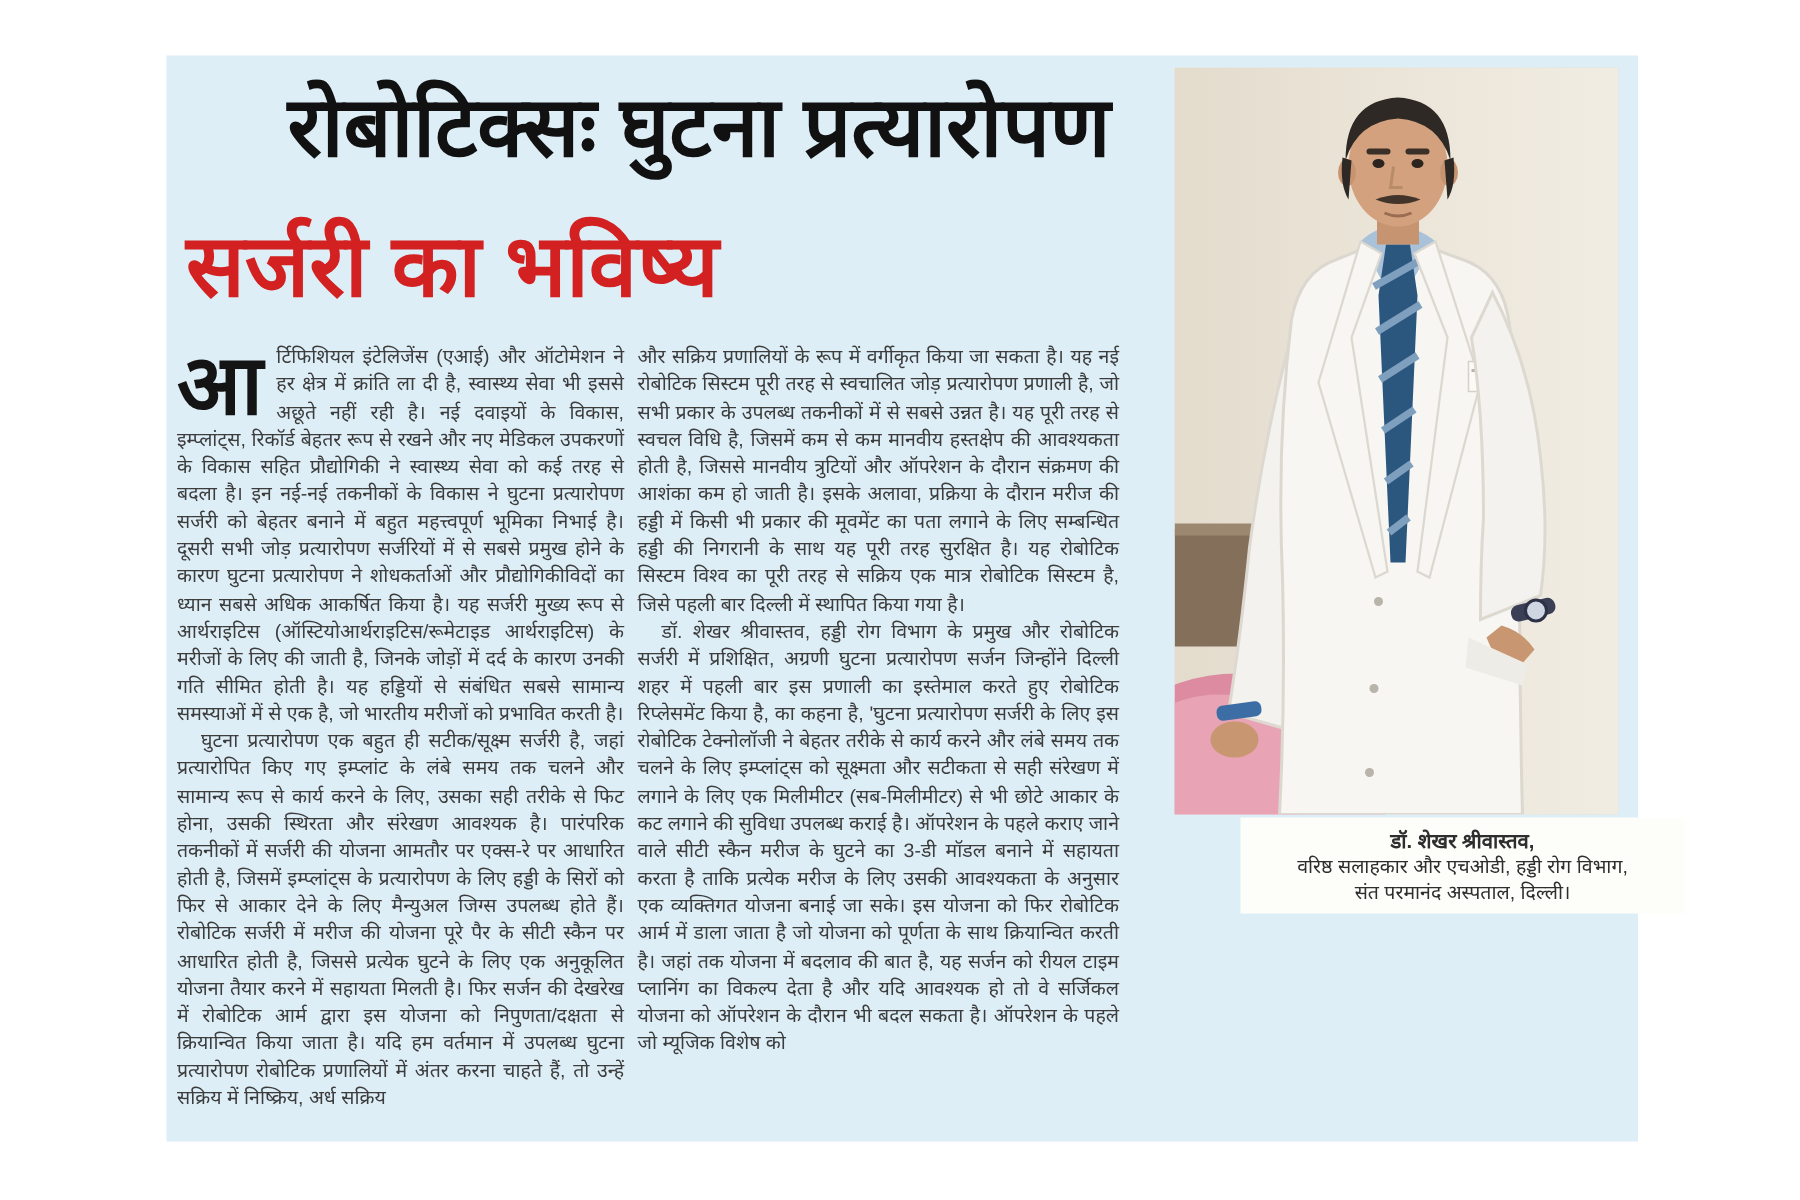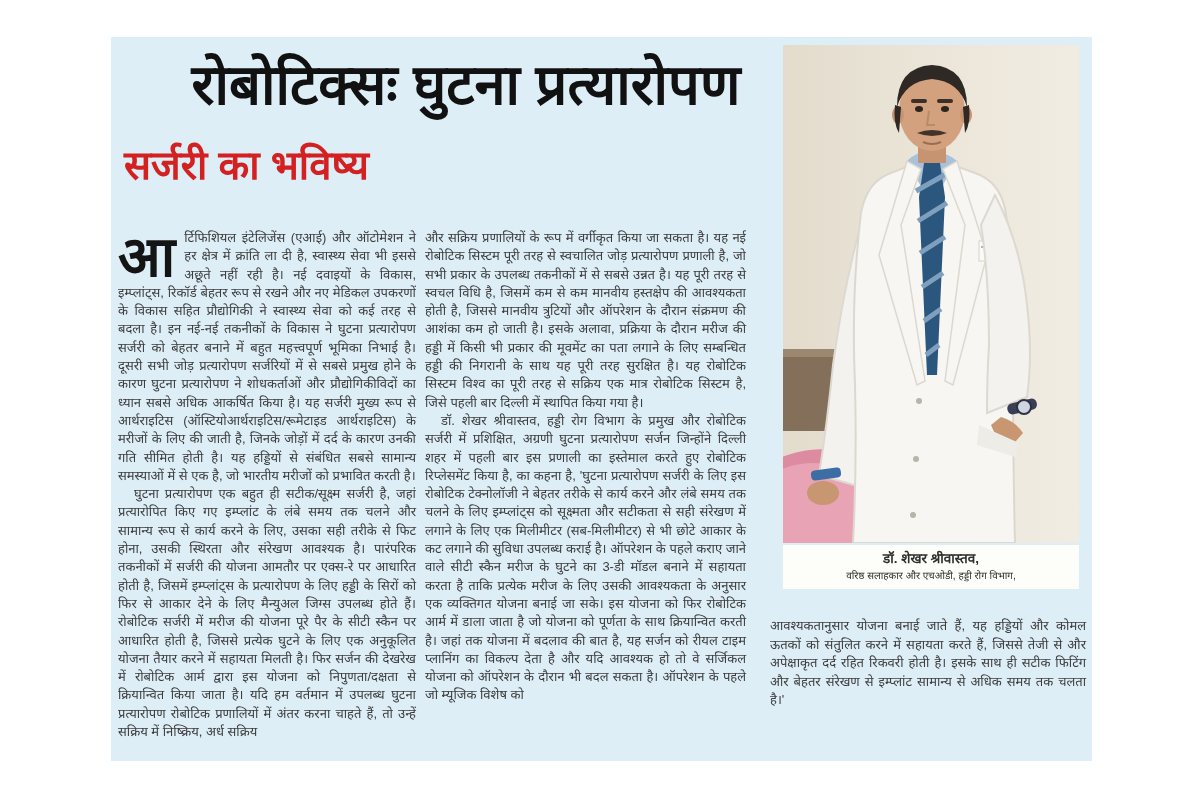--- a/index.html
+++ b/index.html
@@ -12,21 +12,21 @@
     background:#ddeef7;
   }
   .headline-1{
     position:absolute;left:126px;top:44px;width:680px;
     font-size:56px;font-weight:700;color:#111111;line-height:1.45;
     white-space:nowrap;
     text-align:center;
   }
   .headline-2{
     position:absolute;left:124px;top:136px;width:560px;
-    font-size:40px;font-weight:700;color:#d32121;line-height:1.45;
+    font-size:58px;font-weight:700;color:#d32121;line-height:1.45;
     white-space:nowrap;
   }
   .col{
     position:absolute;top:229px;
     font-size:13px;line-height:18.3px;color:#3c3c3c;
     text-align:justify;text-justify:inter-word;
   }
   .col p{margin:0;}
   .col p.indent{text-indent:16px;}
   .col-1{left:118px;width:298px;}
@@ -36,26 +36,26 @@
   .col-3 p{margin:0;}
   .dropcap{
     float:left;font-size:56px;line-height:48px;font-weight:700;color:#141414;
     margin:4px 9px 0 0;
   }
   .photo-frame{
     position:absolute;left:783px;top:45px;width:296px;height:498px;
     overflow:hidden;background:#e9e3d8;
   }
   .caption-box{
-    position:absolute;left:783px;top:545px;width:296px;height:44px;
+    position:absolute;left:827px;top:545px;width:296px;height:64px;
     background:#fdfdfa;text-align:center;color:#2e2e2e;
     display:flex;flex-direction:column;justify-content:center;gap:1px;
   }
   .caption-name{font-size:13.5px;font-weight:700;line-height:17px;}
-  .caption-line{font-size:10px;line-height:16px;}
+  .caption-line{font-size:13px;line-height:16px;}
   .disclaimer{
     margin-top:12px;font-style:italic;font-weight:600;color:#222222;
     text-align:right;padding-left:18px;font-size:13px;line-height:18.6px;
   }
 </style>
 </head>
 <body>
 
 <div class="panel"></div>
 
@@ -137,17 +137,17 @@
     <ellipse cx="162" cy="64" rx="4" ry="3" fill="#2b241f"></ellipse>
     <path d="M146,66 L144,80 L152,80" fill="none" stroke="#b98c68" stroke-width="2"></path>
     <path d="M134,88 Q149,82 164,88 Q149,94 134,88 Z" fill="#43342b"></path>
     <path d="M140,97 Q149,101 158,97" fill="none" stroke="#9a6d52" stroke-width="2"></path>
   </svg>
 </div>
 
 <div class="caption-box">
   <div class="caption-name">डॉ. शेखर श्रीवास्तव,</div>
   <div class="caption-line">वरिष्ठ सलाहकार और एचओडी, हड्डी रोग विभाग,</div>
+  <div class="caption-line">संत परमानंद अस्पताल, दिल्ली।</div>
 </div>
 
 <div class="col-3">
-  <p><span>आवश्यकतानुसार योजना बनाई जाते हैं, यह हड्डियों और कोमल ऊतकों को संतुलित करने में सहायता करते हैं, जिससे तेजी से और अपेक्षाकृत दर्द रहित रिकवरी होती है। इसके साथ ही सटीक फिटिंग और बेहतर संरेखण से इम्प्लांट सामान्य से अधिक समय तक चलता है।'</span></p>
 </div>
 
 </body></html>

